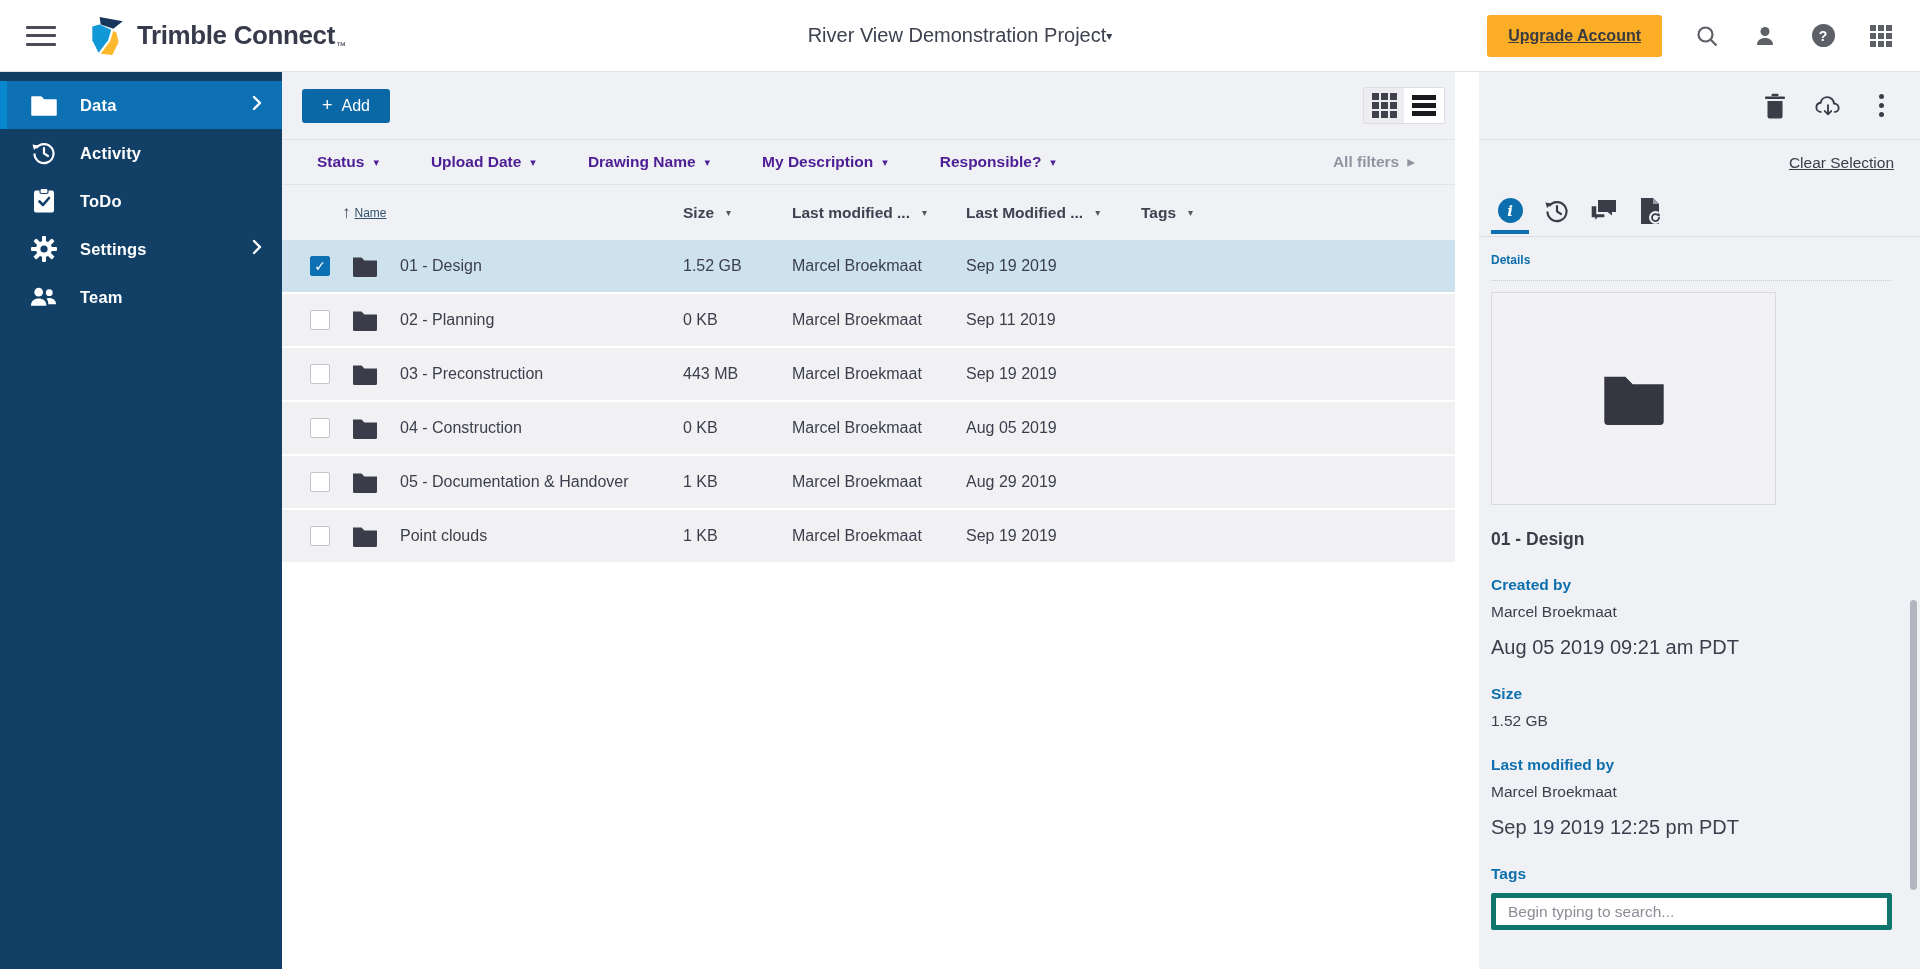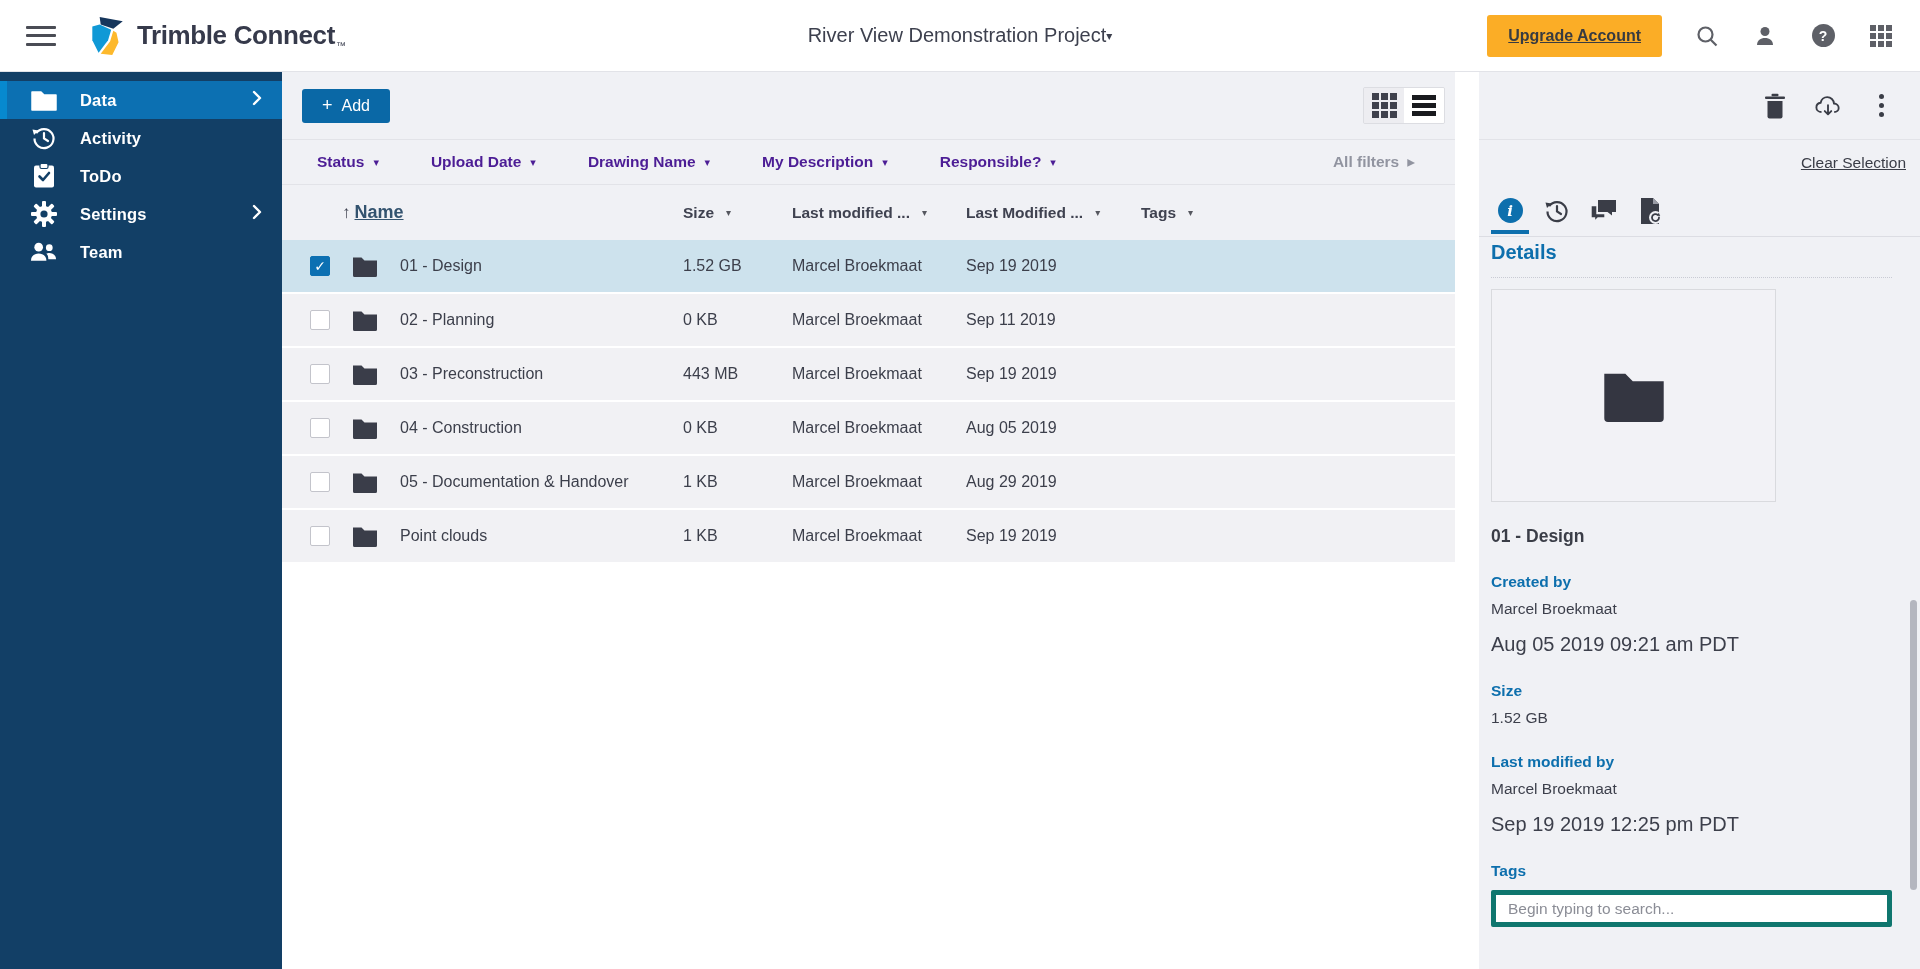--- a/index.html
+++ b/index.html
@@ -24,21 +24,21 @@
   .upgrade-btn { background:#fbad26; border:none; border-radius:3px; padding:12px 21px; font-size:16px;
                  font-weight:700; color:#383b41; cursor:pointer; font-family:inherit;text-decoration:underline; }
   .top-icon { width:26px; height:26px; display:flex; align-items:center; justify-content:center; cursor:pointer; }
   .help-circle { width:23px; height:23px; border-radius:50%; background:#5e6067; color:#fff; font-size:14px; font-weight:700;
                  display:flex; align-items:center; justify-content:center; }
   .apps-grid { display:grid; grid-template-columns:repeat(3,6px); grid-template-rows:repeat(3,6px); gap:2px; }
   .apps-grid i { background:#5e6067; }
 
   
   .sidebar { position:absolute; top:72px; left:0; width:282px; bottom:0; background:#123f66; padding-top:9px; }
-  .side-item { position:relative; height:38px; display:flex; align-items:center; padding-left:30px; cursor:pointer; color:#fff; }
+  .side-item { position:relative; height:48px; display:flex; align-items:center; padding-left:30px; cursor:pointer; color:#fff; }
   .side-item .s-icon { width:27px; height:27px; margin-right:23px; display:flex; align-items:center; justify-content:center; }
   .side-item .s-label { font-size:16.5px; font-weight:700; letter-spacing:0.2px; }
   .side-item.selected { background:#0c70b2; }
   .side-item.selected::before { content:""; position:absolute; left:0; top:0; bottom:0; width:7px; background:#0789cf; }
   .side-chev { position:absolute; right:20px; top:50%; transform:translateY(-50%); }
 
   
   .main { position:absolute; top:72px; left:282px; width:1173px; bottom:0; background:#fff; }
   .main-toolbar { height:68px; background:#f0f1f5; border-bottom:1px solid #e2e3e8; display:flex; align-items:center; padding:0 10px 0 20px; }
   .add-btn { background:#0a68a6; color:#fff; border:none; border-radius:3px; height:34px; padding:0 20px; font-size:16px;
@@ -58,47 +58,47 @@
   .filter-chip { display:flex; align-items:center; gap:9px; font-size:15.5px; font-weight:700; color:#4c1d95; cursor:pointer; white-space:nowrap; }
   .filter-chip .caret { font-size:11px; font-weight:400; }
   .all-filters { margin-left:auto; display:flex; align-items:center; gap:8px; color:#9194a0; font-size:15.5px; font-weight:700; cursor:pointer; }
 
   .grid-cols { display:grid; grid-template-columns:44px 46px 295px 109px 174px 175px 1fr; padding-left:16px; align-items:center; }
   .table-head { height:55px; background:#f0f1f5; }
   .th { display:flex; align-items:center; gap:12px; font-size:15.5px; font-weight:700; color:#3f4250; cursor:pointer; }
   .th .caret { font-size:10px; font-weight:400; color:#55575f; }
   .th-name { grid-column:2 / 4; display:flex; align-items:center; gap:4px; color:#33536f; }
   .th-name .sort-arrow { font-size:17px; color:#3f4250; font-weight:400; }
-  .th-name .nm { text-decoration:underline; font-size:18px; font-weight:700; cursor:pointer; }
+  .th-name .nm { text-decoration:underline; font-size:12px; font-weight:400; cursor:pointer; }
 
   .row { height:52px; margin-bottom:2px; background:#f1f1f4; cursor:pointer; font-size:16px; color:#3c3f4b; }
   .row.selected { background:#cde2ed; }
   .checkbox { width:20px; height:20px; border:1.5px solid #c3c4cb; border-radius:2px; background:#fff; justify-self:center;
               display:flex; align-items:center; justify-content:center; cursor:pointer; }
   .checkbox.checked { background:#0c70b2; border-color:#0c70b2; color:#fff; font-size:14px; font-weight:700; }
   .cell-name { padding-left:12px; white-space:nowrap; }
   .folder-cell { display:flex; align-items:center; justify-content:center; }
 
   
   .panel { position:absolute; top:72px; left:1479px; width:441px; bottom:0; background:#f0f1f5; }
   .panel-toolbar { height:68px; border-bottom:1px solid #e2e3e8; display:flex; align-items:center; justify-content:flex-end;
                    gap:27px; padding-right:26px; }
   .p-icon { width:26px; height:26px; display:flex; align-items:center; justify-content:center; cursor:pointer; }
   .kebab { display:flex; flex-direction:column; gap:4px; }
   .kebab i { width:5px; height:5px; border-radius:50%; background:#3a3d47; }
-  .clear-row { height:45px; display:flex; align-items:center; justify-content:flex-end; padding-right:14px; }
+  .clear-row { height:45px; display:flex; align-items:center; justify-content:flex-end; padding-right:26px; }
   .clear-link { font-size:15.5px; color:#3a3d47; text-decoration:underline; cursor:pointer; }
   .tabs { height:52px; display:flex; align-items:center; gap:17px; padding-left:16px; border-bottom:1px solid #dcdde3; position:relative; }
   .tab { width:30px; height:44px; display:flex; align-items:center; justify-content:center; cursor:pointer; position:relative; }
   .tab.active::after { content:""; position:absolute; left:-4px; right:-4px; bottom:-1px; height:4px; background:#0d6fad; }
   .info-circle { width:25px; height:25px; border-radius:50%; background:#0d6fad; color:#fff;
                  font-family:"DejaVu Serif","Liberation Serif",serif; font-style:italic; font-weight:700; font-size:15px;
                  display:flex; align-items:center; justify-content:center; }
   .details { padding:0 28px 0 12px; }
-  .details-heading { margin-top:4px; font-size:20px; font-weight:700; color:#0d6fad; }
+  .details-heading { margin-top:16px; font-size:12px; font-weight:700; color:#0d6fad; }
   .dotted-sep { margin-top:13px; border-top:1px dotted #c9cbd4; }
   .thumb { margin-top:11px; width:285px; height:213px; border:1px solid #d9dade; background:#f2f2f6;
            display:flex; align-items:center; justify-content:center; }
   .item-title { margin-top:24px; font-size:17.5px; font-weight:700; color:#3a3d47; }
   .f-label { margin-top:26px; font-size:15.5px; font-weight:700; color:#0d6fad; }
   .f-value { margin-top:9px; font-size:15.5px; color:#3c3f4b; }
   .f-date { margin-top:15px; font-size:20px; color:#3c3f4b; }
   .tags-input { margin-top:10px; width:100%; height:37px; border:5px solid #0f766e; border-radius:2px; background:#fff;
                 font-size:15.5px; color:#3c3f4b; padding:0 12px; font-family:inherit; }
   .tags-input::placeholder { color:#8b8d96; }

